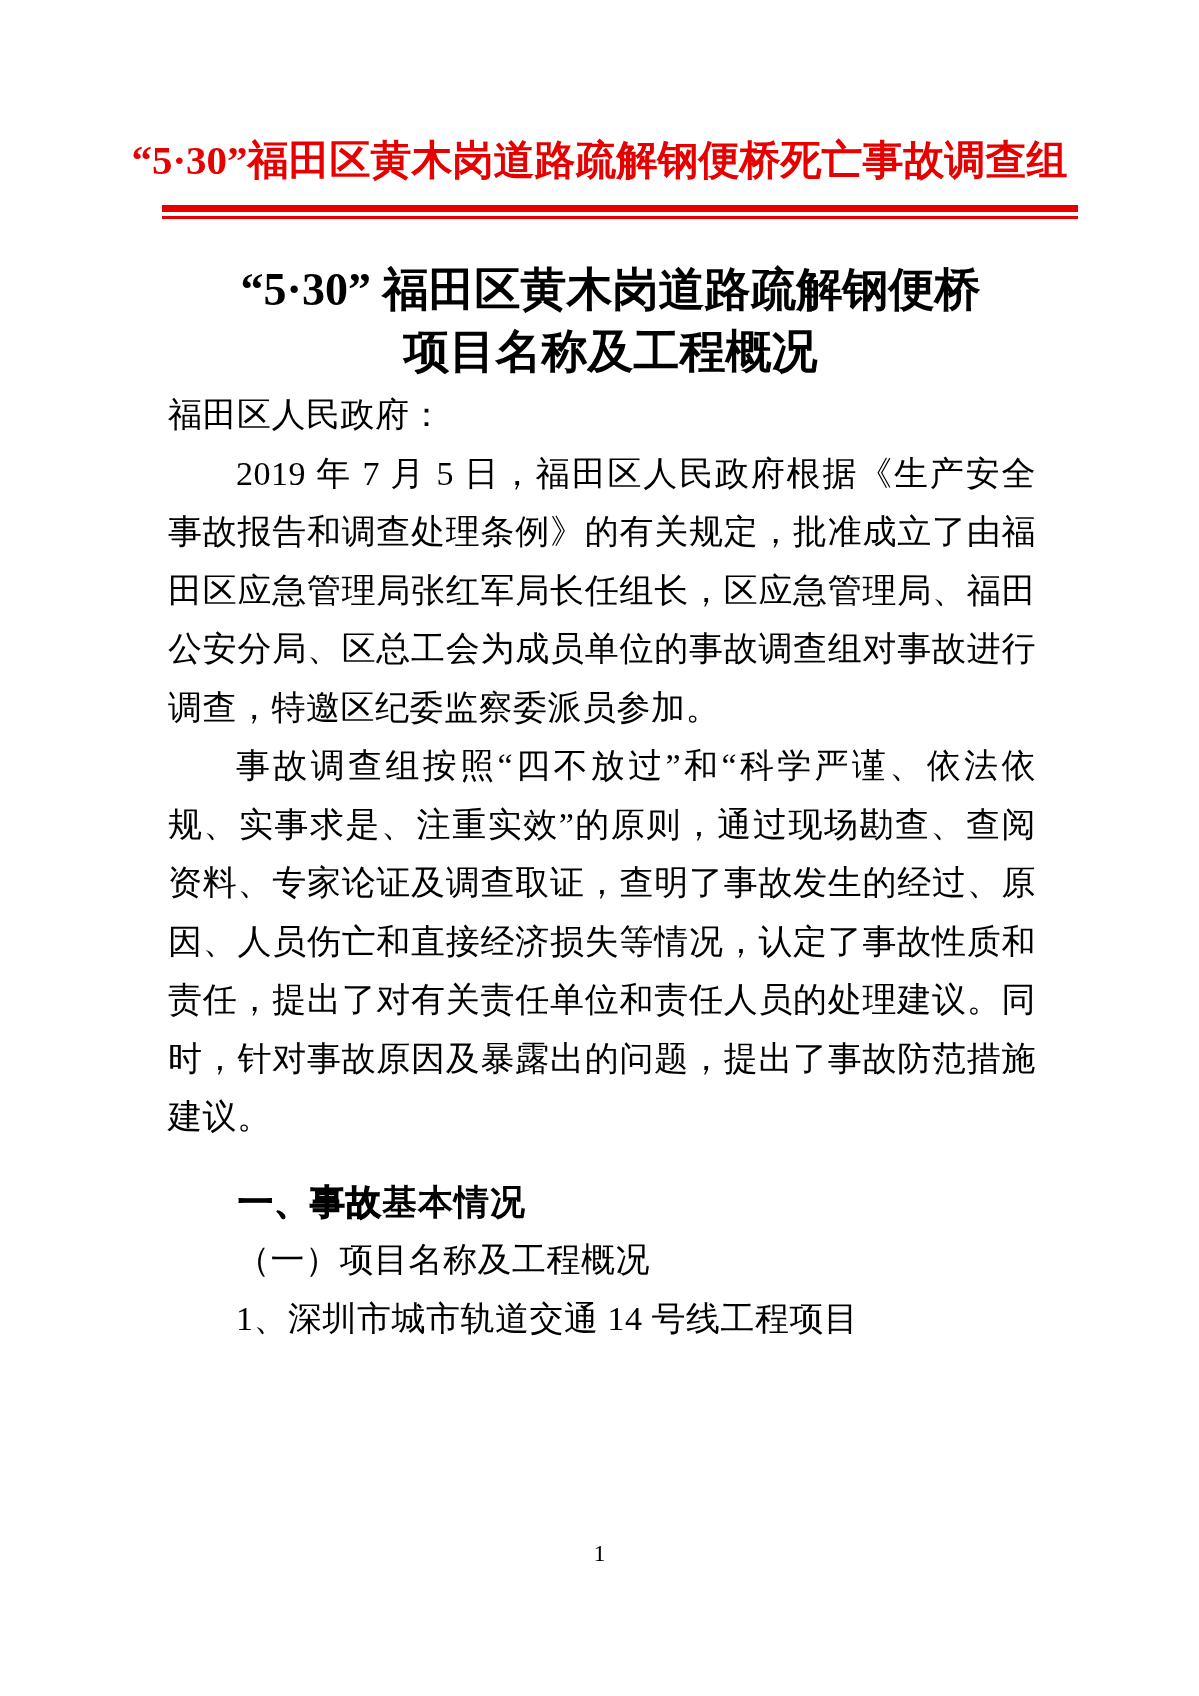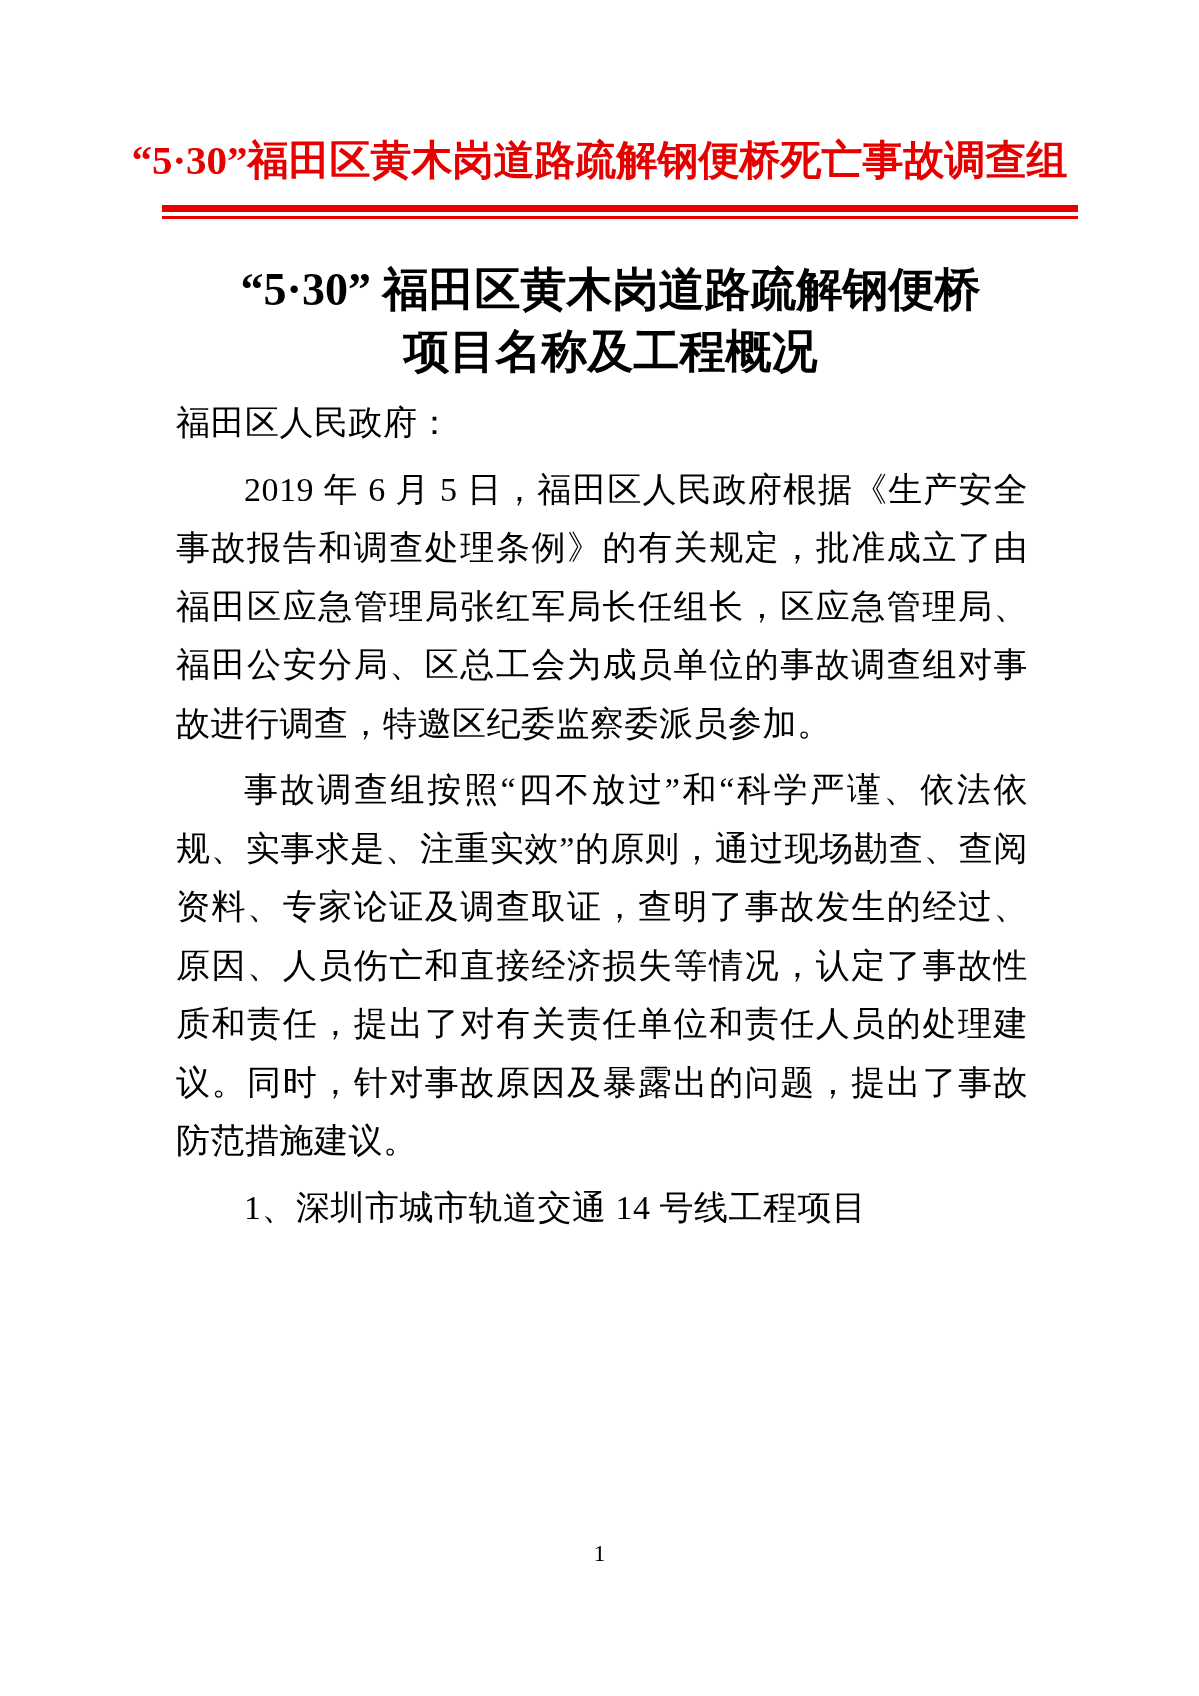--- a/index.html
+++ b/index.html
@@ -70,21 +70,21 @@
     top: 386px;
     left: 168px;
     width: 868px;
     font-size: 34px;
     line-height: 58.5px;
     letter-spacing: 0.5px;
     text-align: justify;
     color: #000000;
   }
   .body-text p {
-    margin: 8px;
+    margin: 0;
     padding: 0;
   }
   .salutation {
     text-indent: 0;
   }
   .para {
     text-indent: 2em;
   }
   .heading1 {
     text-indent: 2em;
@@ -122,25 +122,27 @@
 
   <h1 class="title">
     <span class="title-line">“5·30” 福田区黄木岗道路疏解钢便桥</span>
     <span class="title-line">项目名称及工程概况</span>
   </h1>
 
   <div class="body-text">
     <p class="salutation">福田区人民政府：</p>
 
 
-    <p class="para">2019 年 6 月 5 日，福田区人民政府根据《生产安全事故报告和调查处理条例》的有关规定，批准成立了由福田区应急管理局张红军局长任组长，区应急管理局、福田公安分局、区总工会为成员单位的事故调查组对事故进行调查，特邀区纪委监察委派员参加。</p>
+    <p class="para">2019 年 7 月 5 日，福田区人民政府根据《生产安全事故报告和调查处理条例》的有关规定，批准成立了由福田区应急管理局张红军局长任组长，区应急管理局、福田公安分局、区总工会为成员单位的事故调查组对事故进行调查，特邀区纪委监察委派员参加。</p>
 
     <p class="para">事故调查组按照“四不放过”和“科学严谨、依法依规、实事求是、注重实效”的原则，通过现场勘查、查阅资料、专家论证及调查取证，查明了事故发生的经过、原因、人员伤亡和直接经济损失等情况，认定了事故性质和责任，提出了对有关责任单位和责任人员的处理建议。同时，针对事故原因及暴露出的问题，提出了事故防范措施建议。</p>
 
+    <p class="heading1"><span class="h-xbold">一、事故</span><span>基本情况</span></p>
 
+    <p class="para">（一）项目名称及工程概况</p>
 
     <p class="para">1、深圳市城市轨道交通 14 号线工程项目</p>
 
   </div>
 
   <div class="pagenum">1</div>
 
 </div>
 
 </body></html>

